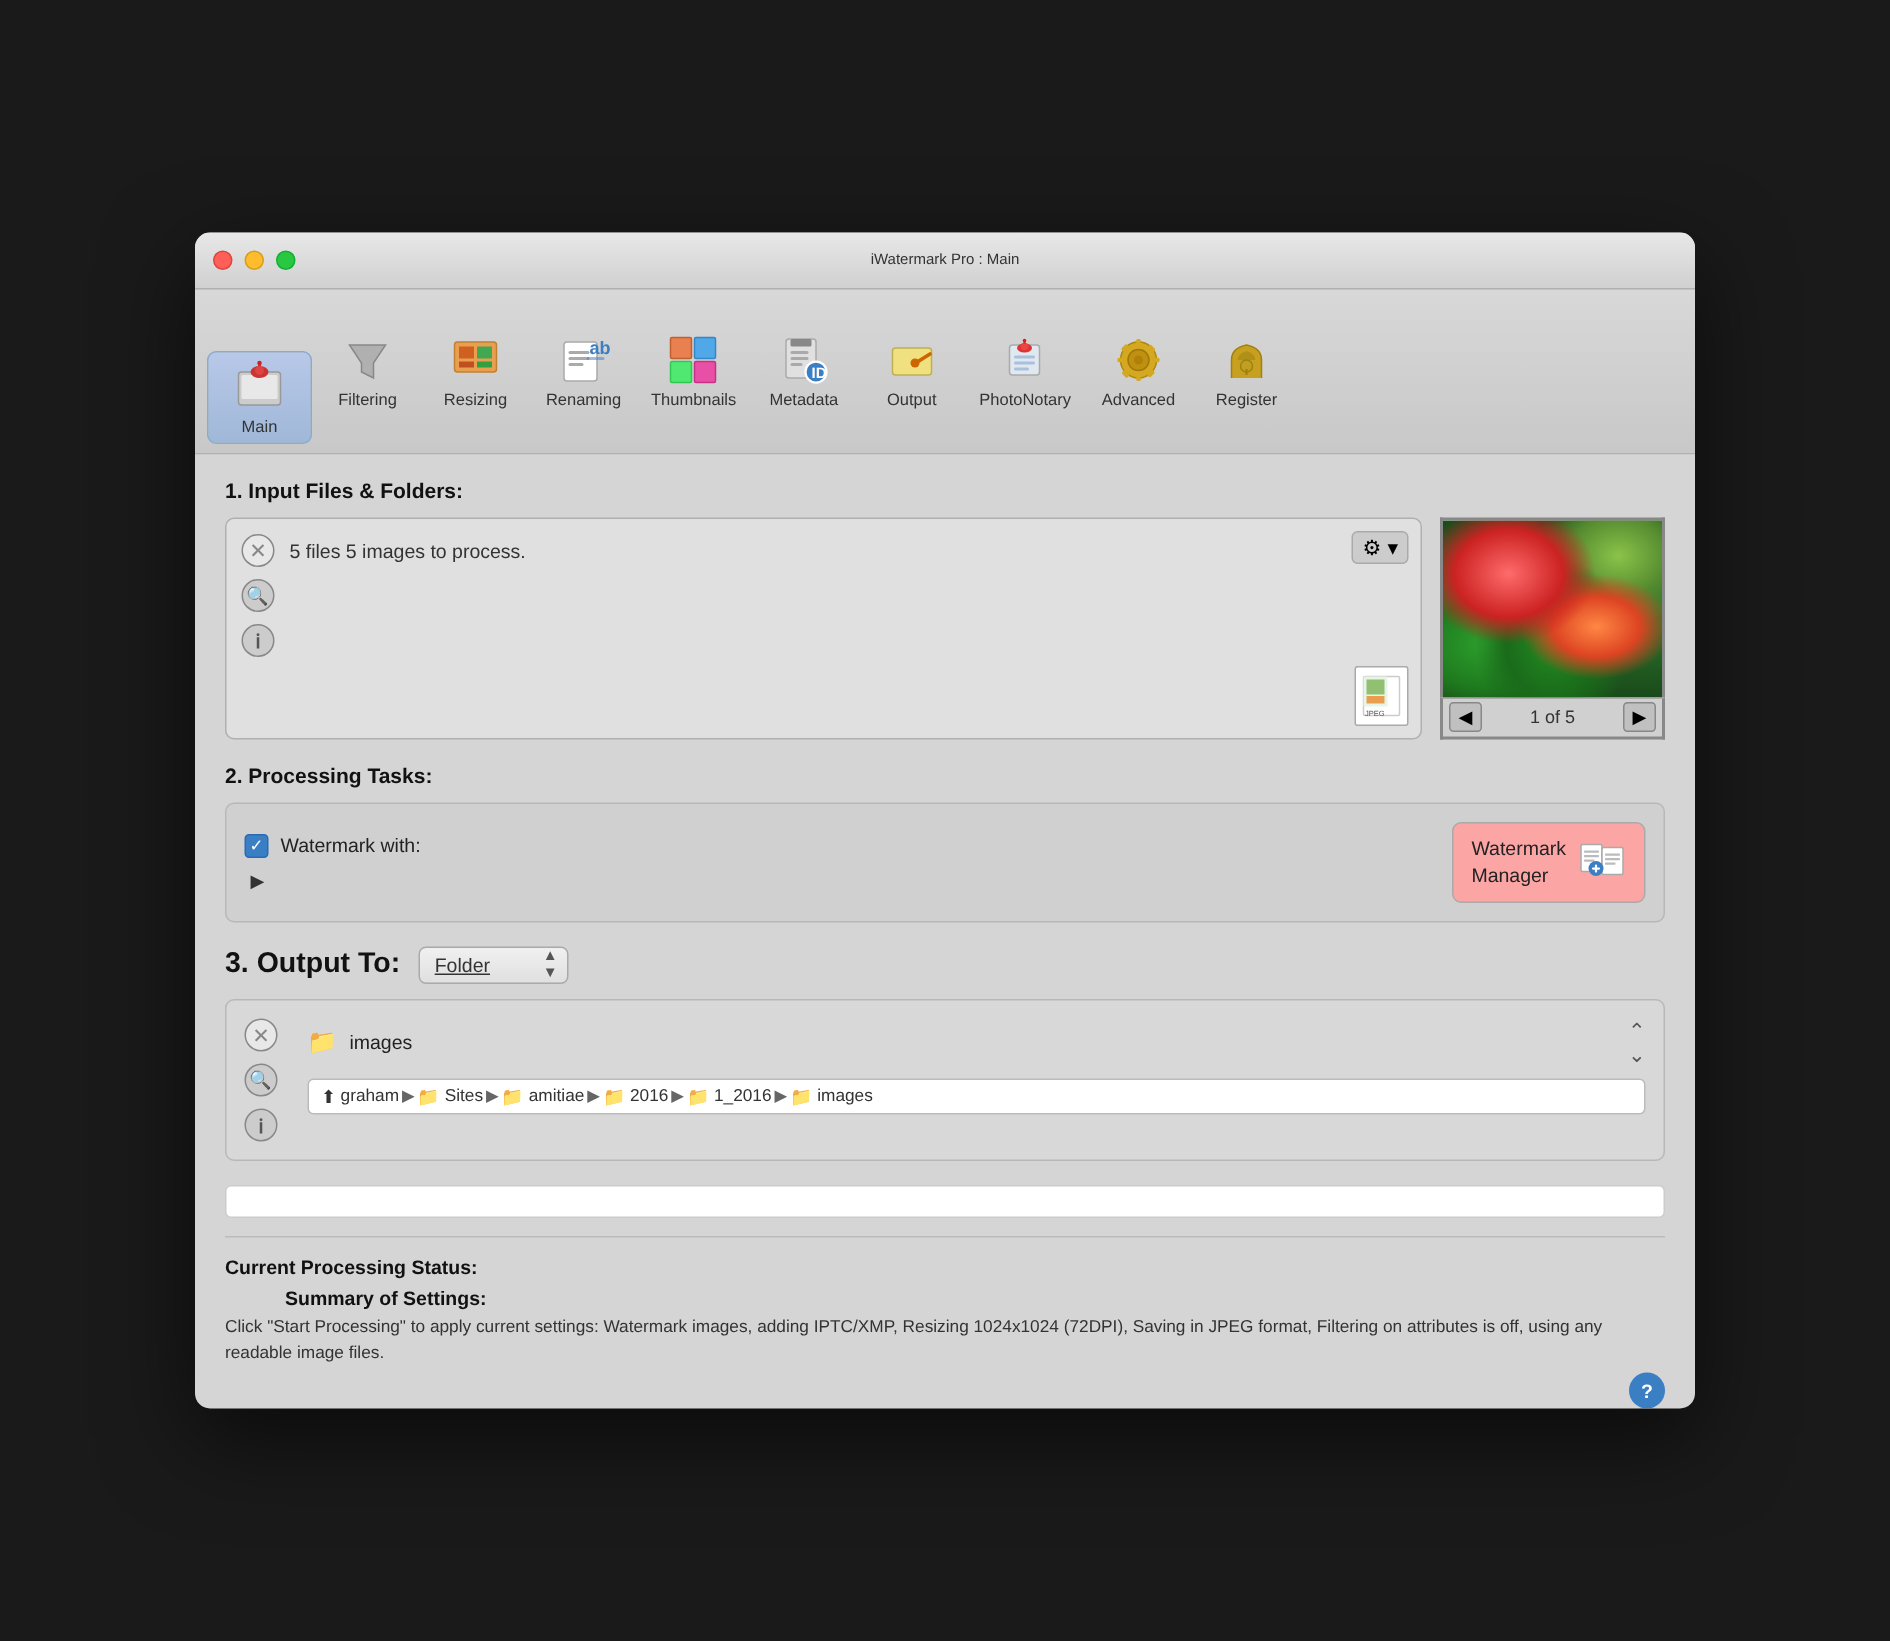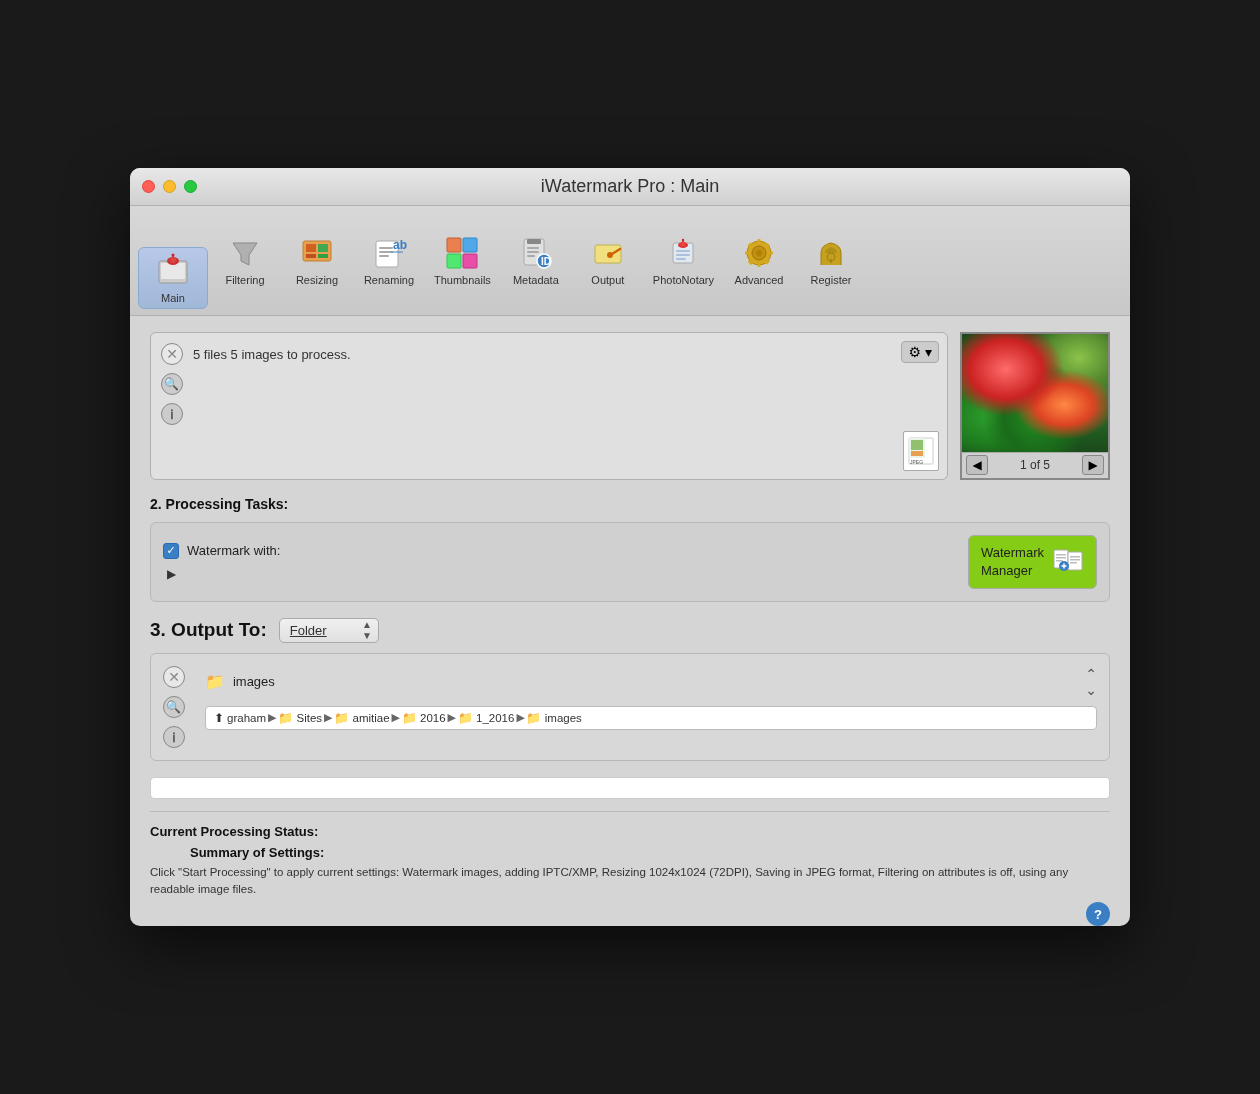--- a/index.html
+++ b/index.html
@@ -36,21 +36,21 @@
     .traffic-light {
       width: 13px;
       height: 13px;
       border-radius: 50%;
       cursor: pointer;
     }
     .tl-close { background: #ff5f57; border: 1px solid #e0443e; }
     .tl-min { background: #febc2e; border: 1px solid #d4a017; }
     .tl-max { background: #28c840; border: 1px solid #14ae34; }
     .titlebar-title {
-      font-size: 18px;
+      font-size: 10px;
       font-weight: 500;
       color: #333;
     }
     
     .toolbar {
       background: linear-gradient(to bottom, #d8d8d8, #c8c8c8);
       border-bottom: 1px solid #b0b0b0;
       display: flex;
       align-items: center;
       padding: 6px 8px;
@@ -271,21 +271,21 @@
       margin-top: 8px;
       margin-left: 4px;
       color: #333;
       font-size: 12px;
       cursor: pointer;
     }
     .wm-manager {
       display: flex;
       align-items: center;
       gap: 8px;
-      background: #84cc16;
+      background: #fca5a5;
       border: 1px solid #aaa;
       border-radius: 6px;
       padding: 8px 12px;
       cursor: pointer;
       justify-content: space-between;
     }
     .wm-manager-icon {
       display: flex;
       gap: 2px;
     }
@@ -607,20 +607,21 @@
           <circle cx="18" cy="22" r="4" fill="#c0a020" stroke="#a08010" stroke-width="1"></circle>
           <line x1="18" y1="24" x2="18" y2="28" stroke="#a08010" stroke-width="1.5"></line>
         </svg>
       </div>
       <span class="toolbar-label">Register</span>
     </div>
   </div>
 
   <div class="content">
 
+    <div class="section-title">1. Input Files &amp; Folders:</div>
 
     <div class="input-section">
       <div class="input-box">
         <div class="input-controls">
           <div class="ctrl-btn x-btn">✕</div>
           <div class="ctrl-btn">🔍</div>
           <div class="ctrl-btn" style="font-weight:bold;font-size:13px;color:#555;">ℹ</div>
         </div>
         <div class="input-content">
           <div class="files-text">5 files 5 images to process.</div>

